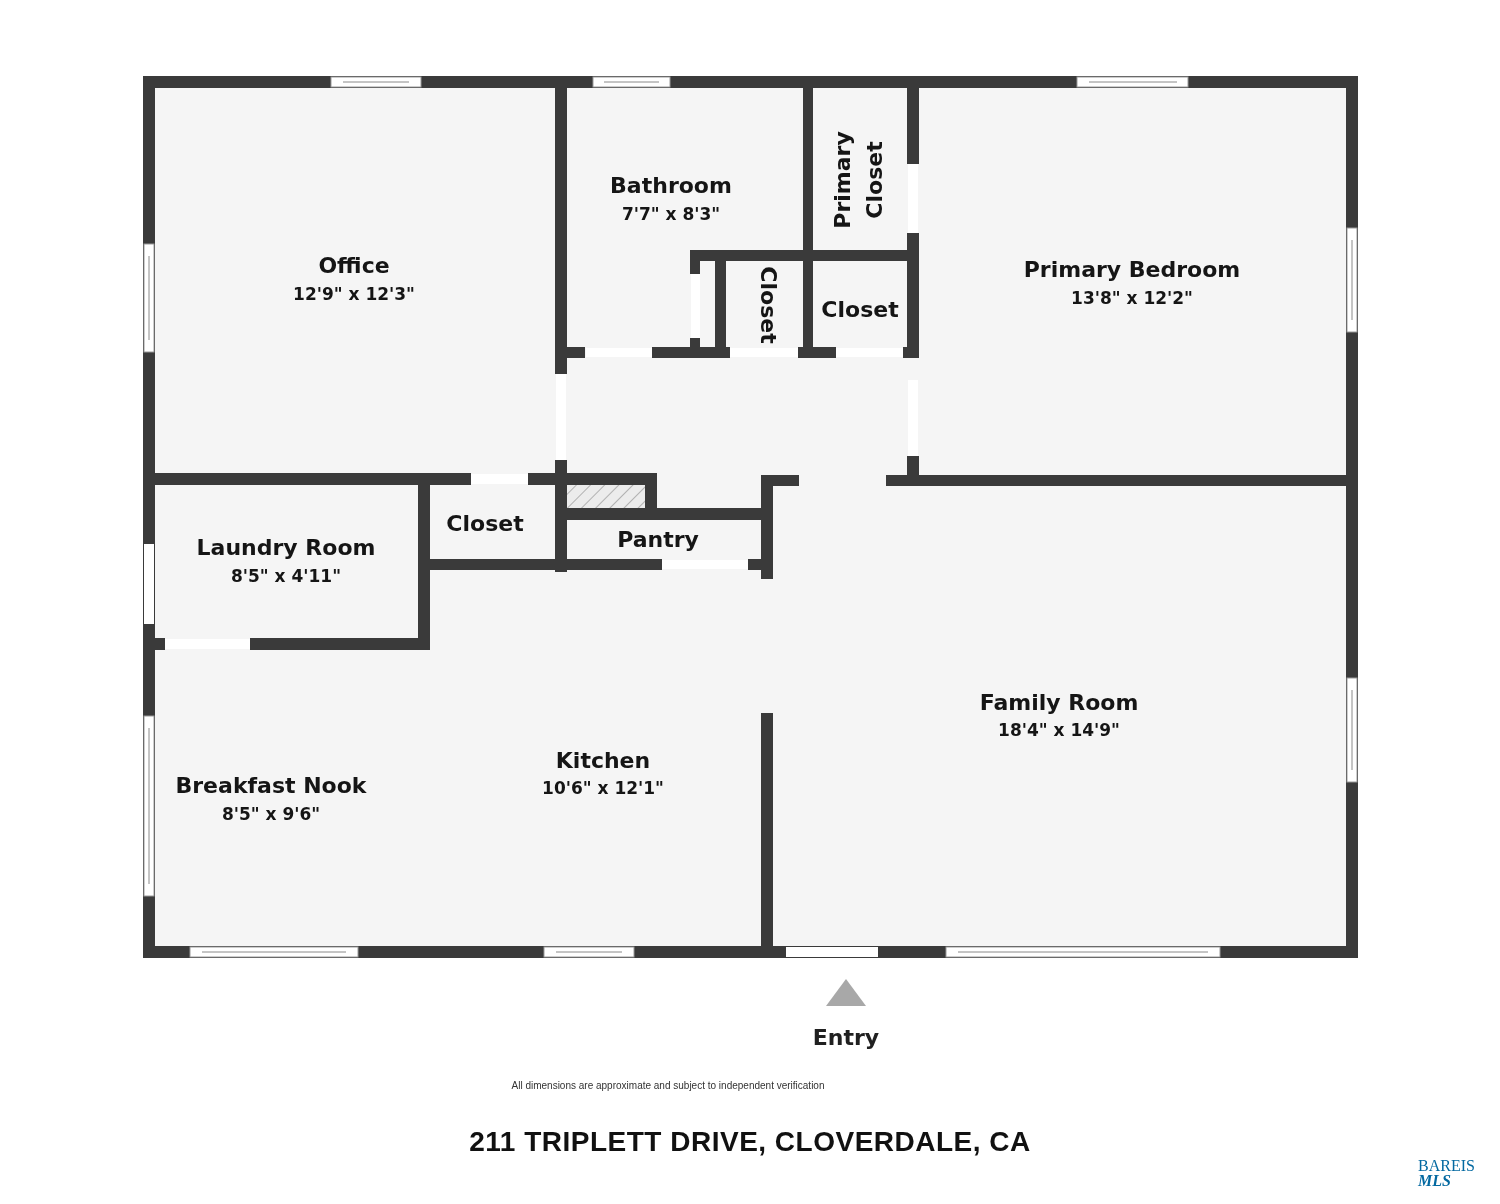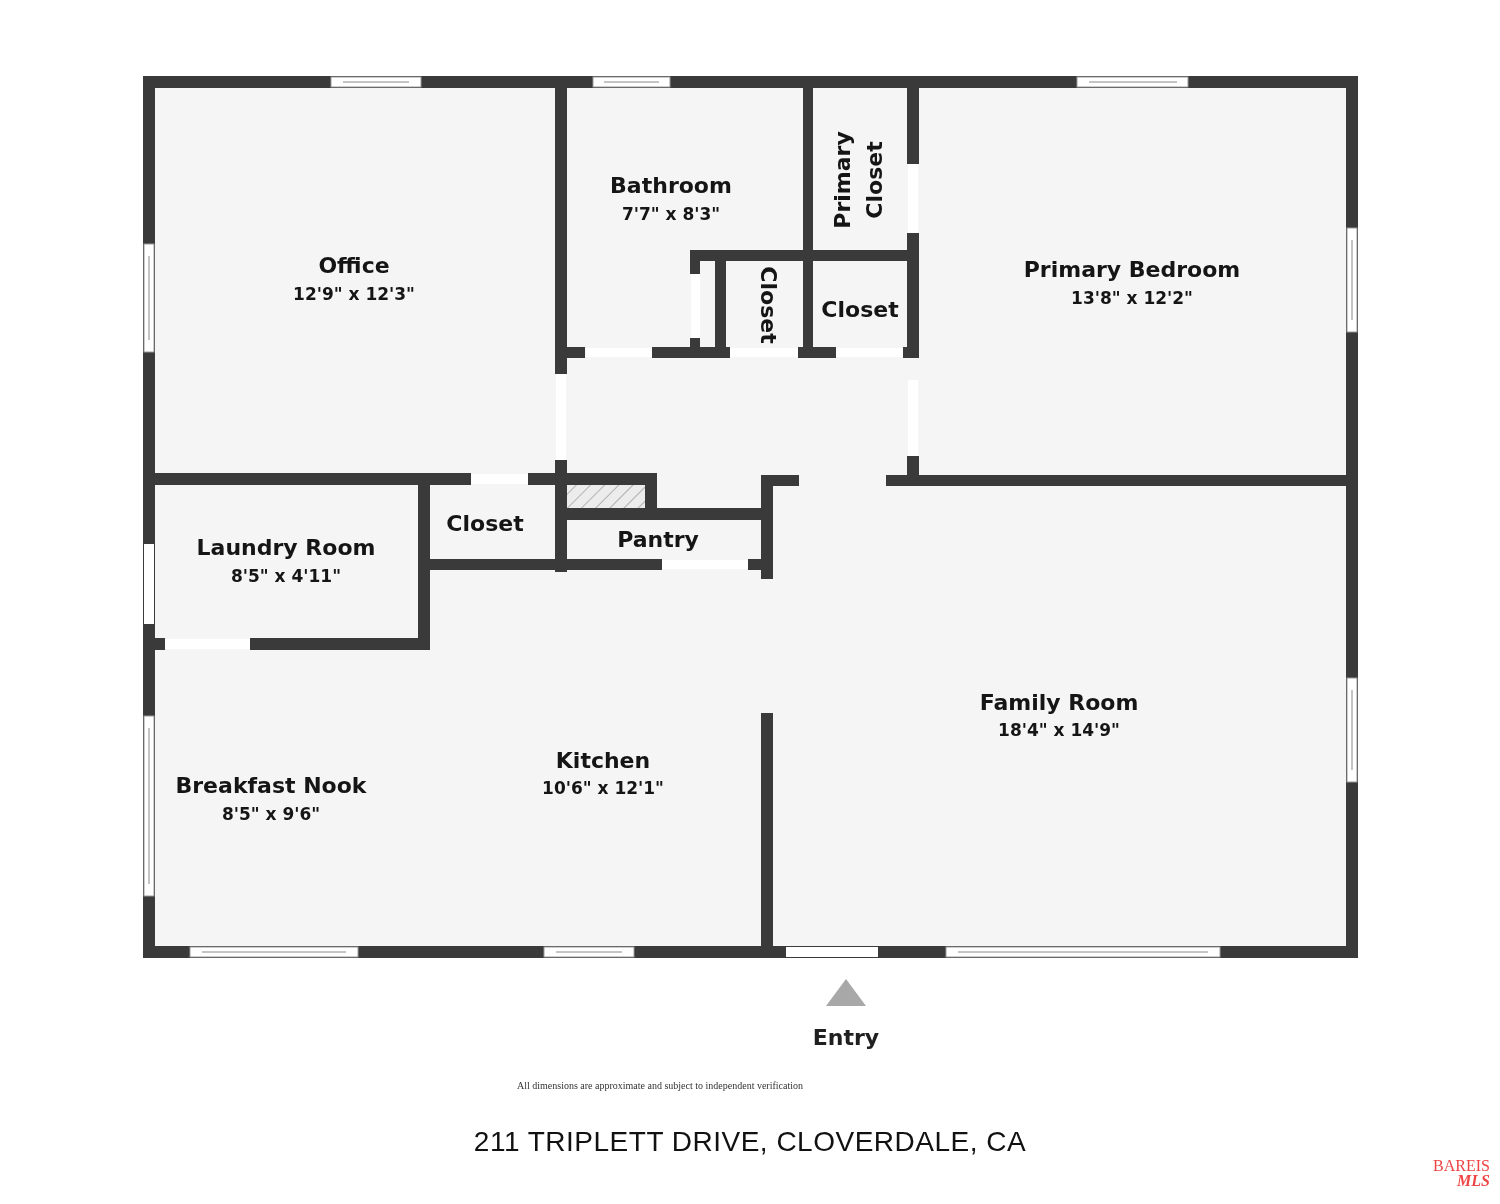--- a/index.html
+++ b/index.html
@@ -6,23 +6,23 @@
   body { width: 1500px; height: 1204px; position: relative; overflow: hidden; font-family: "DejaVu Sans", sans-serif; }
   #plan { position: absolute; left: 0; top: 0; }
   .floor { fill: #f5f5f5; }
   .wall { fill: #3a3a3a; }
   .door { fill: #ffffff; }
   .win { fill: #ffffff; stroke: #9a9a9a; stroke-width: 1; }
   .winline { stroke: #8a8a8a; stroke-width: 1; }
   .room-name { font-family: "DejaVu Sans", sans-serif; font-weight: bold; font-size: 22px; fill: #151515; text-anchor: middle; }
   .room-dim { font-family: "DejaVu Sans", sans-serif; font-weight: bold; font-size: 17px; fill: #151515; text-anchor: middle; }
   .entry-label { font-family: "DejaVu Sans", sans-serif; font-weight: bold; font-size: 22px; fill: #202020; text-anchor: middle; }
-  .disclaimer { position: absolute; left: 0; width: 1320px; top: 1080px; text-align: center; font-family: Liberation Serif, serif; font-size: 10px; color: #333; }
-  .address { position: absolute; left: 0; width: 1500px; top: 1126px; text-align: center; font-family: "Liberation Sans", sans-serif; font-size: 28px; font-weight: normal; color: #111; letter-spacing: 0.5px; }
-  .logo { position: absolute; left: 1418px; top: 1158px; width: 72px; height: 34px; font-family: "Liberation Serif", serif; color: #ef4444; font-size: 16px; line-height: 15px; text-align: right; }
+  .disclaimer { position: absolute; left: 8px; width: 1320px; top: 1080px; text-align: center; font-family: Liberation Sans, sans-serif; font-size: 10px; color: #333; }
+  .address { position: absolute; left: 0; width: 1500px; top: 1126px; text-align: center; font-family: "Liberation Sans", sans-serif; font-size: 28px; font-weight: bold; color: #111; letter-spacing: 0.5px; }
+  .logo { position: absolute; left: 1418px; top: 1158px; width: 72px; height: 34px; font-family: "Liberation Serif", serif; color: #0369a1; font-size: 16px; line-height: 15px; text-align: left; }
   .logo .mls { display:block; font-style: italic; font-weight: bold; font-family: Liberation Serif, serif; }
 </style>
 </head>
 <body>
 
 <svg id="plan" width="1500" height="1204" viewBox="0 0 1500 1204">
 
   <rect class="floor" x="150" y="84" width="1202" height="868"></rect>
 
   <g>

